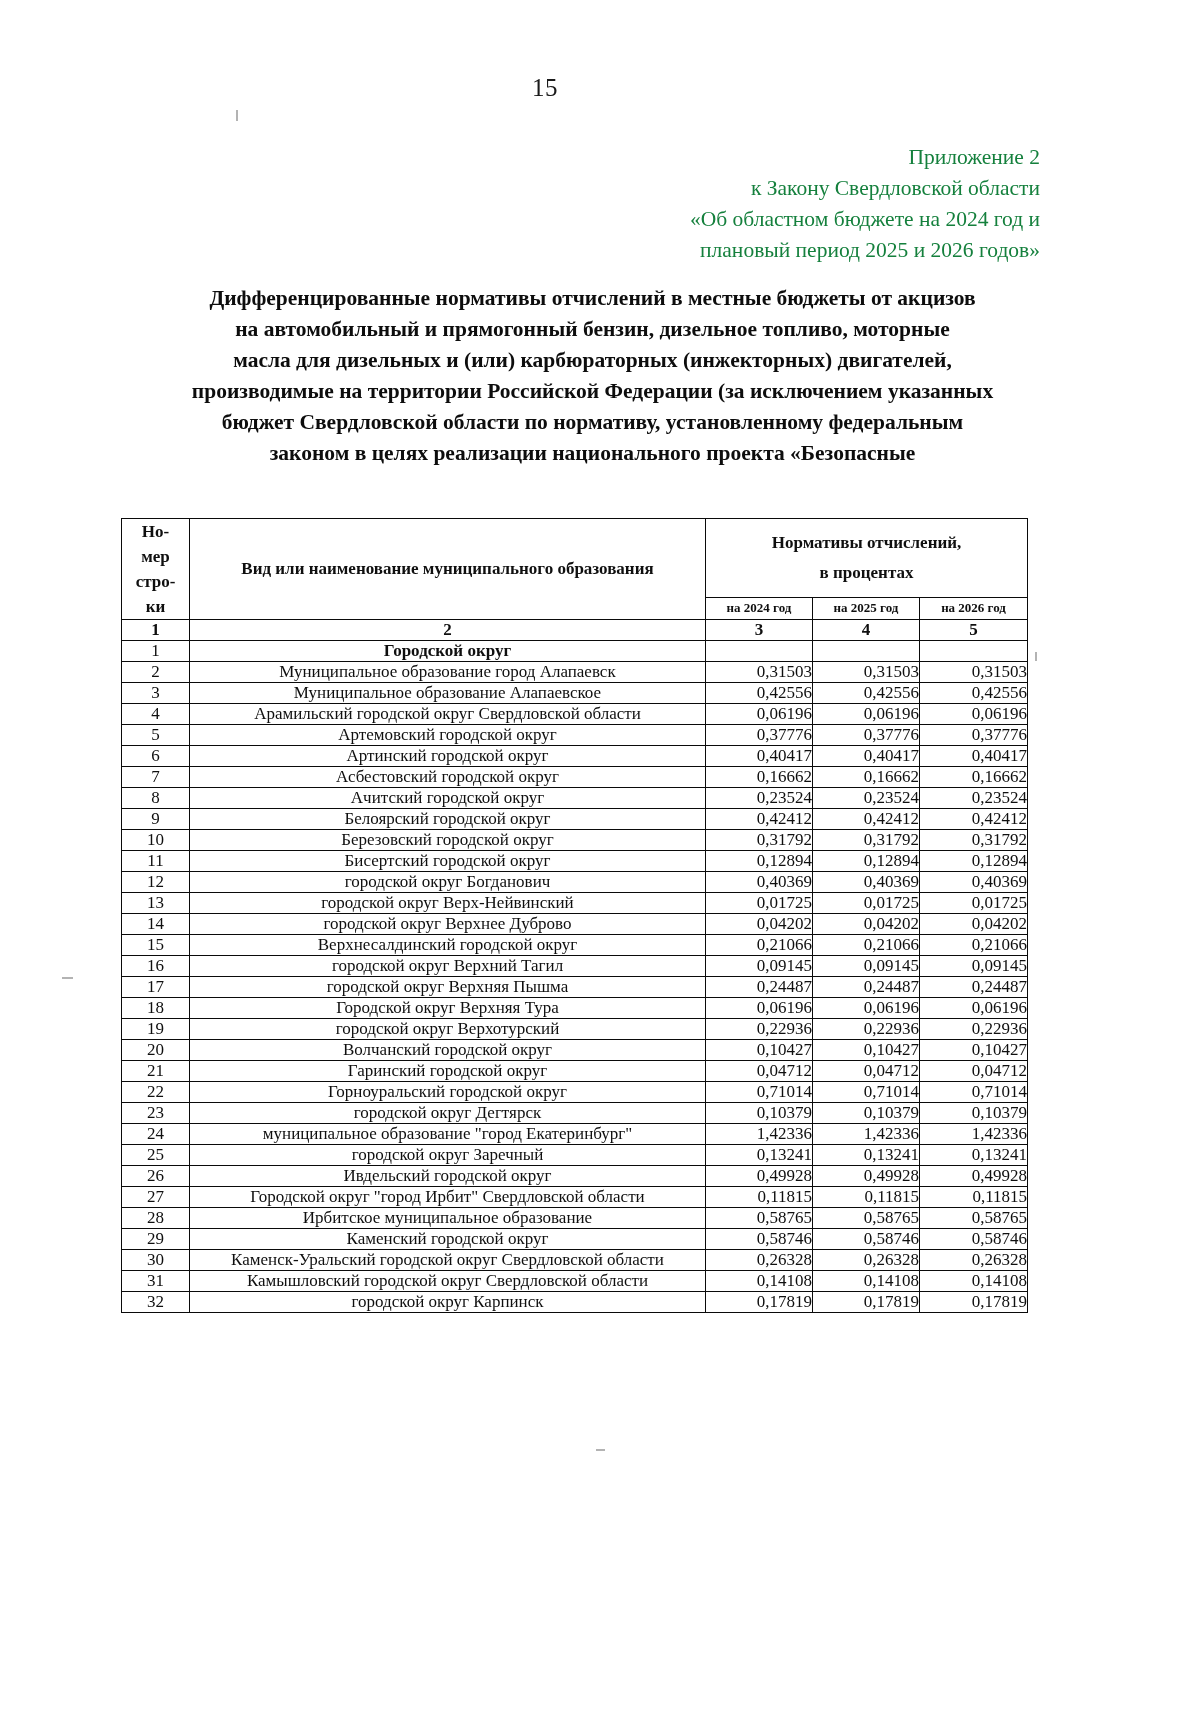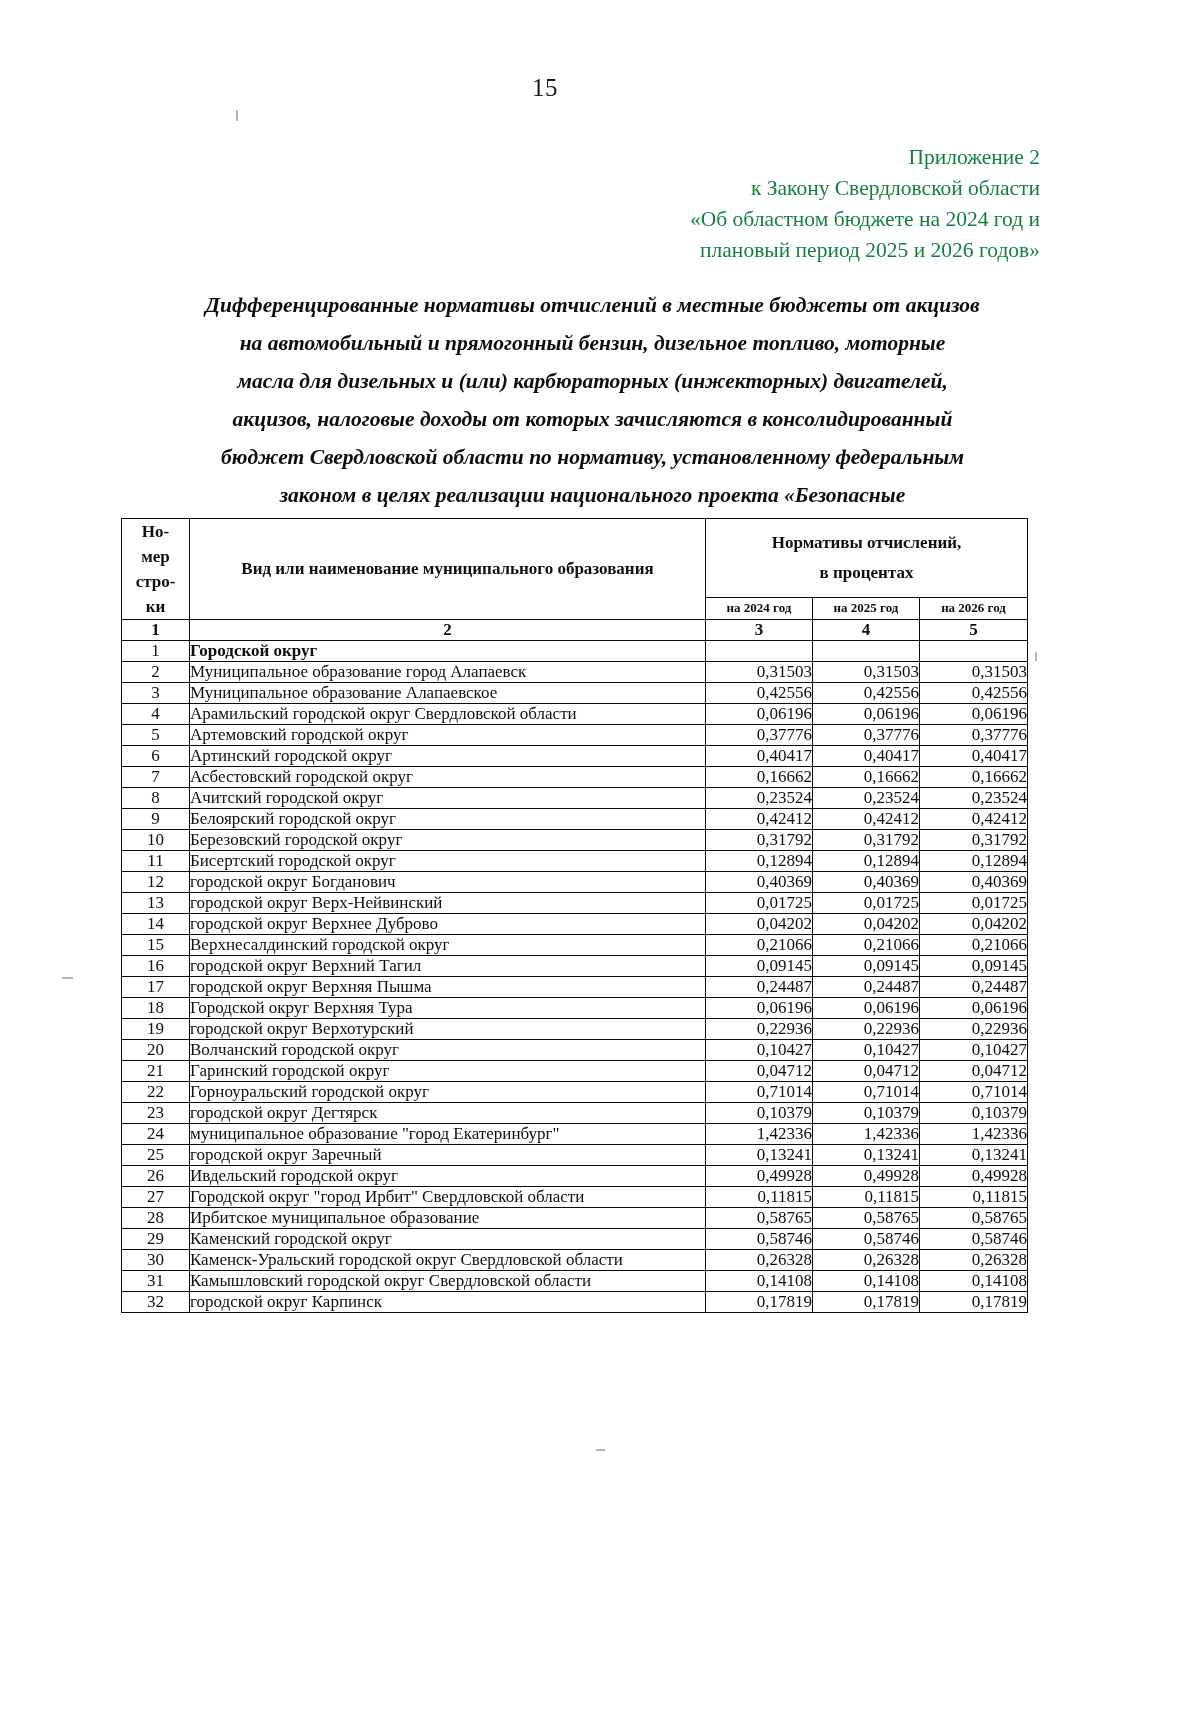--- a/index.html
+++ b/index.html
@@ -54,21 +54,21 @@
     position: absolute;
     top: 283px;
     left: 140px;
     width: 905px;
     text-align: center;
     font-size: 21.5px;
     line-height: 31px;
     font-weight: bold;
     color: #0d0d0d;
   }
-  .doc-title p { margin: 7px; font-style: italic; }
+  .doc-title p { margin: 0; }
 
   
   .table-wrap {
     position: absolute;
     top: 518px;
     left: 121px;
     width: 906px;
   }
   table.norm {
     border-collapse: collapse;
@@ -126,21 +126,21 @@
     font-size: 17px;
     padding: 3px 0;
   }
   
   td.row-num {
     text-align: center;
     font-size: 17px;
     padding: 3px 0;
   }
   td.row-name {
-    text-align: left;
+    text-align: center;
     font-size: 17px;
     padding: 3px 6px;
     white-space: nowrap;
     overflow: hidden;
   }
   td.row-name.bold { font-weight: bold; }
   td.row-val {
     text-align: right;
     font-size: 17px;
     padding: 3px 7px 3px 2px;
@@ -170,21 +170,21 @@
     <div>Приложение 2</div>
     <div>к Закону Свердловской области</div>
     <div>«Об областном бюджете на 2024 год и</div>
     <div>плановый период 2025 и 2026 годов»</div>
   </div>
 
   <div class="doc-title">
     <p>Дифференцированные нормативы отчислений в местные бюджеты от акцизов</p>
     <p>на автомобильный и прямогонный бензин, дизельное топливо, моторные</p>
     <p>масла для дизельных и (или) карбюраторных (инжекторных) двигателей,</p>
-    <p>акцизов, налоговые доходы от которых зачисляются в консолидированный</p>
+    <p>производимые на территории Российской Федерации (за исключением указанных</p>
     <p>бюджет Свердловской области по нормативу, установленному федеральным</p>
     <p>законом в целях реализации национального проекта «Безопасные</p>
   </div>
 
   <div class="table-wrap">
     <table class="norm">
       <colgroup>
         <col class="c-num">
         <col class="c-name">
         <col class="c-y1">

